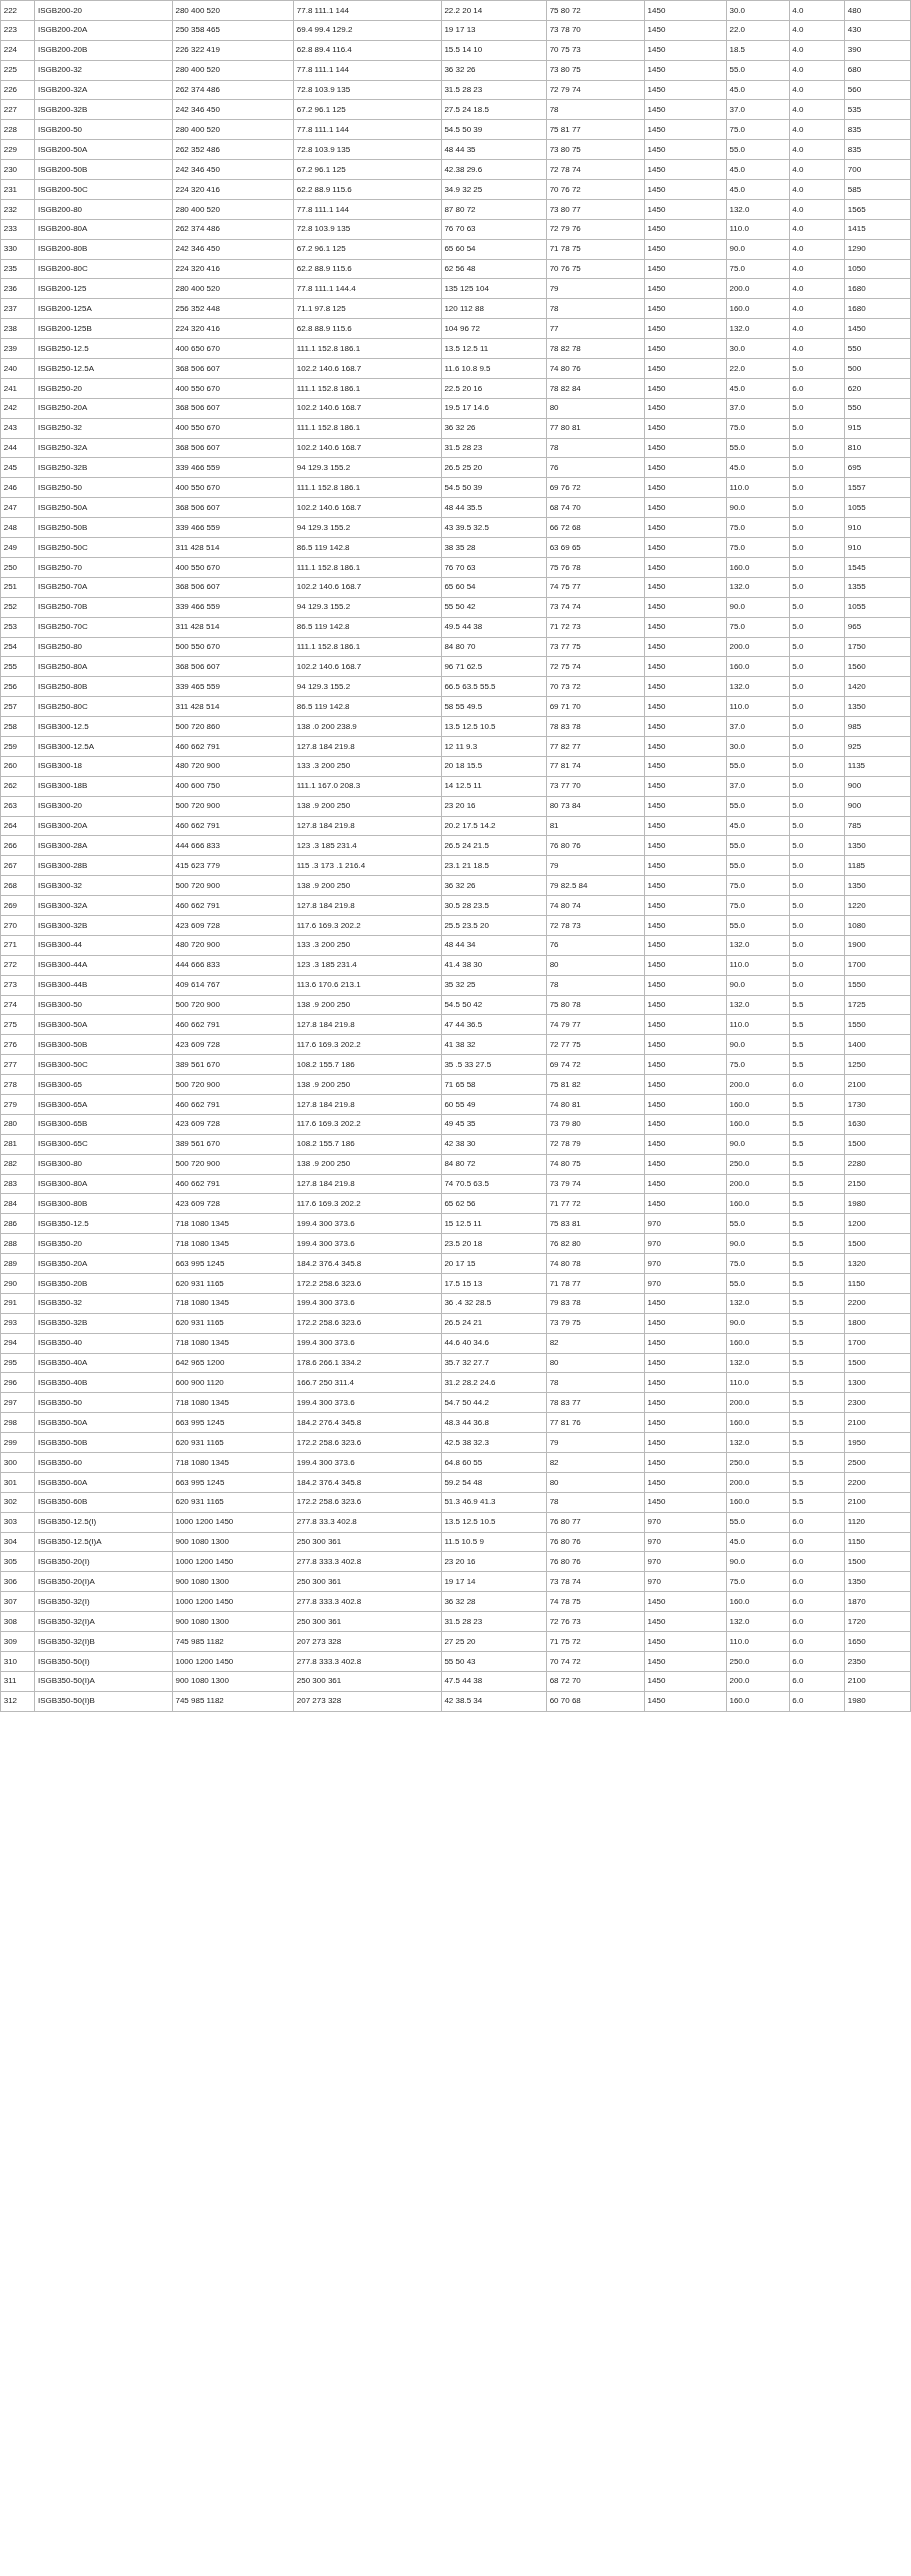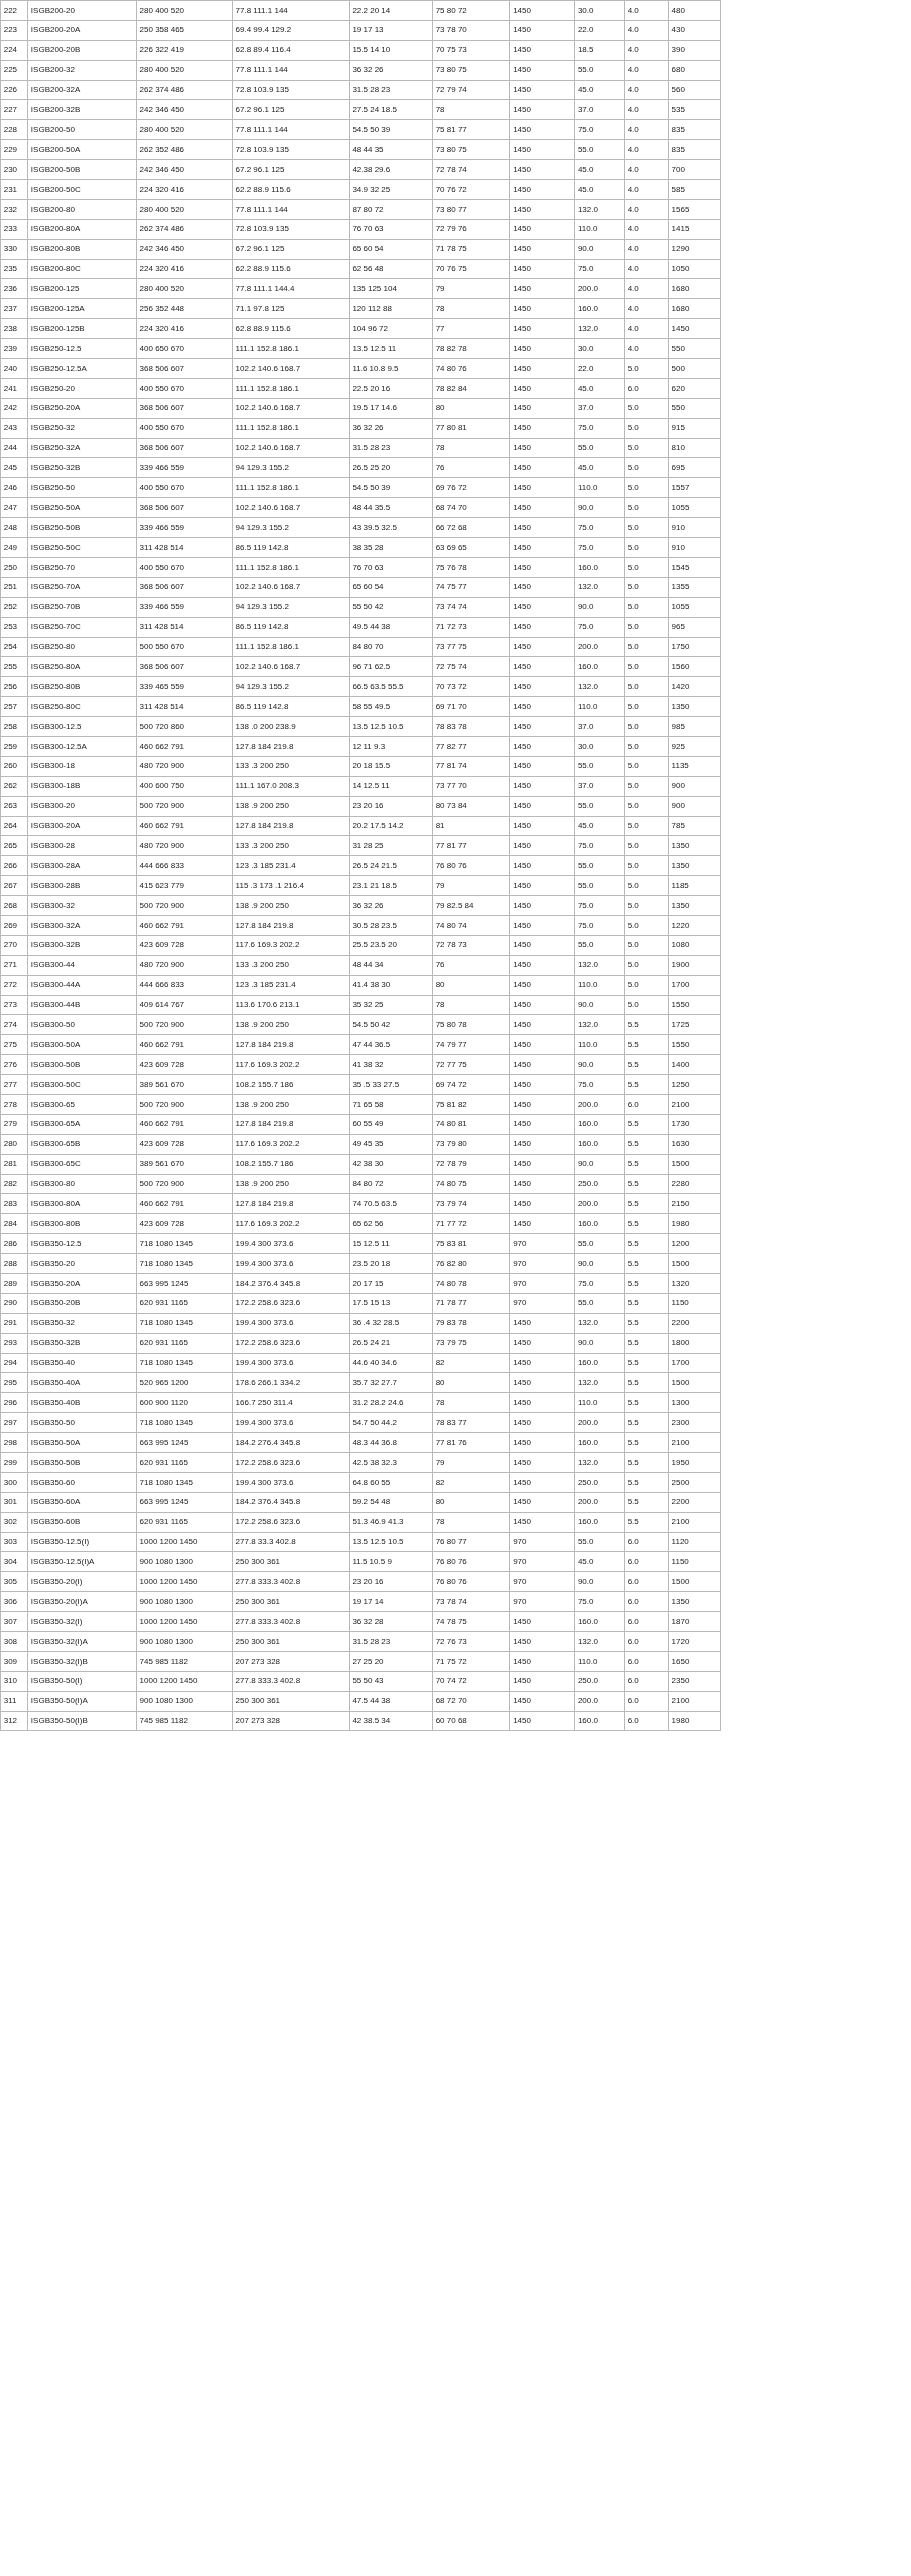--- a/index.html
+++ b/index.html
@@ -10,21 +10,21 @@
   body {
     font-family: "Liberation Sans", sans-serif;
     width: 911px;
   }
   .sheet {
     width: 911px;
     box-sizing: border-box;
   }
   table.data {
     border-collapse: collapse;
-    width: 721px;
+    width: 911px;
     table-layout: fixed;
     font-size: 8px;
     color: #1a1a1a;
   }
   table.data td {
     border: 0.9px solid #b9b9b9;
     padding: 1.8px 2.7px;
     height: 15.3px;
     line-height: 11.7px;
     vertical-align: middle;
@@ -562,32 +562,20 @@
           <td class="num">460 662 791</td>
           <td class="num">127.8 184 219.8</td>
           <td class="num">20.2 17.5 14.2</td>
           <td class="num">81</td>
           <td class="num">1450</td>
           <td class="num">45.0</td>
           <td class="num">5.0</td>
           <td class="num">785</td>
         </tr>
         <tr>
-          <td class="idx">265</td>
-          <td class="code">ISGB300-28</td>
-          <td class="num">480 720 900</td>
-          <td class="num">133 .3 200 250</td>
-          <td class="num">31 28 25</td>
-          <td class="num">77 81 77</td>
-          <td class="num">1450</td>
-          <td class="num">75.0</td>
-          <td class="num">5.0</td>
-          <td class="num">1350</td>
-        </tr>
-        <tr>
           <td class="idx">266</td>
           <td class="code">ISGB300-28A</td>
           <td class="num">444 666 833</td>
           <td class="num">123 .3 185 231.4</td>
           <td class="num">26.5 24 21.5</td>
           <td class="num">76 80 76</td>
           <td class="num">1450</td>
           <td class="num">55.0</td>
           <td class="num">5.0</td>
           <td class="num">1350</td>
@@ -888,21 +876,21 @@
           <td class="num">44.6 40 34.6</td>
           <td class="num">82</td>
           <td class="num">1450</td>
           <td class="num">160.0</td>
           <td class="num">5.5</td>
           <td class="num">1700</td>
         </tr>
         <tr>
           <td class="idx">295</td>
           <td class="code">ISGB350-40A</td>
-          <td class="num">520 965 1200</td>
+          <td class="num">642 965 1200</td>
           <td class="num">178.6 266.1 334.2</td>
           <td class="num">35.7 32 27.7</td>
           <td class="num">80</td>
           <td class="num">1450</td>
           <td class="num">132.0</td>
           <td class="num">5.5</td>
           <td class="num">1500</td>
         </tr>
         <tr>
           <td class="idx">296</td>

